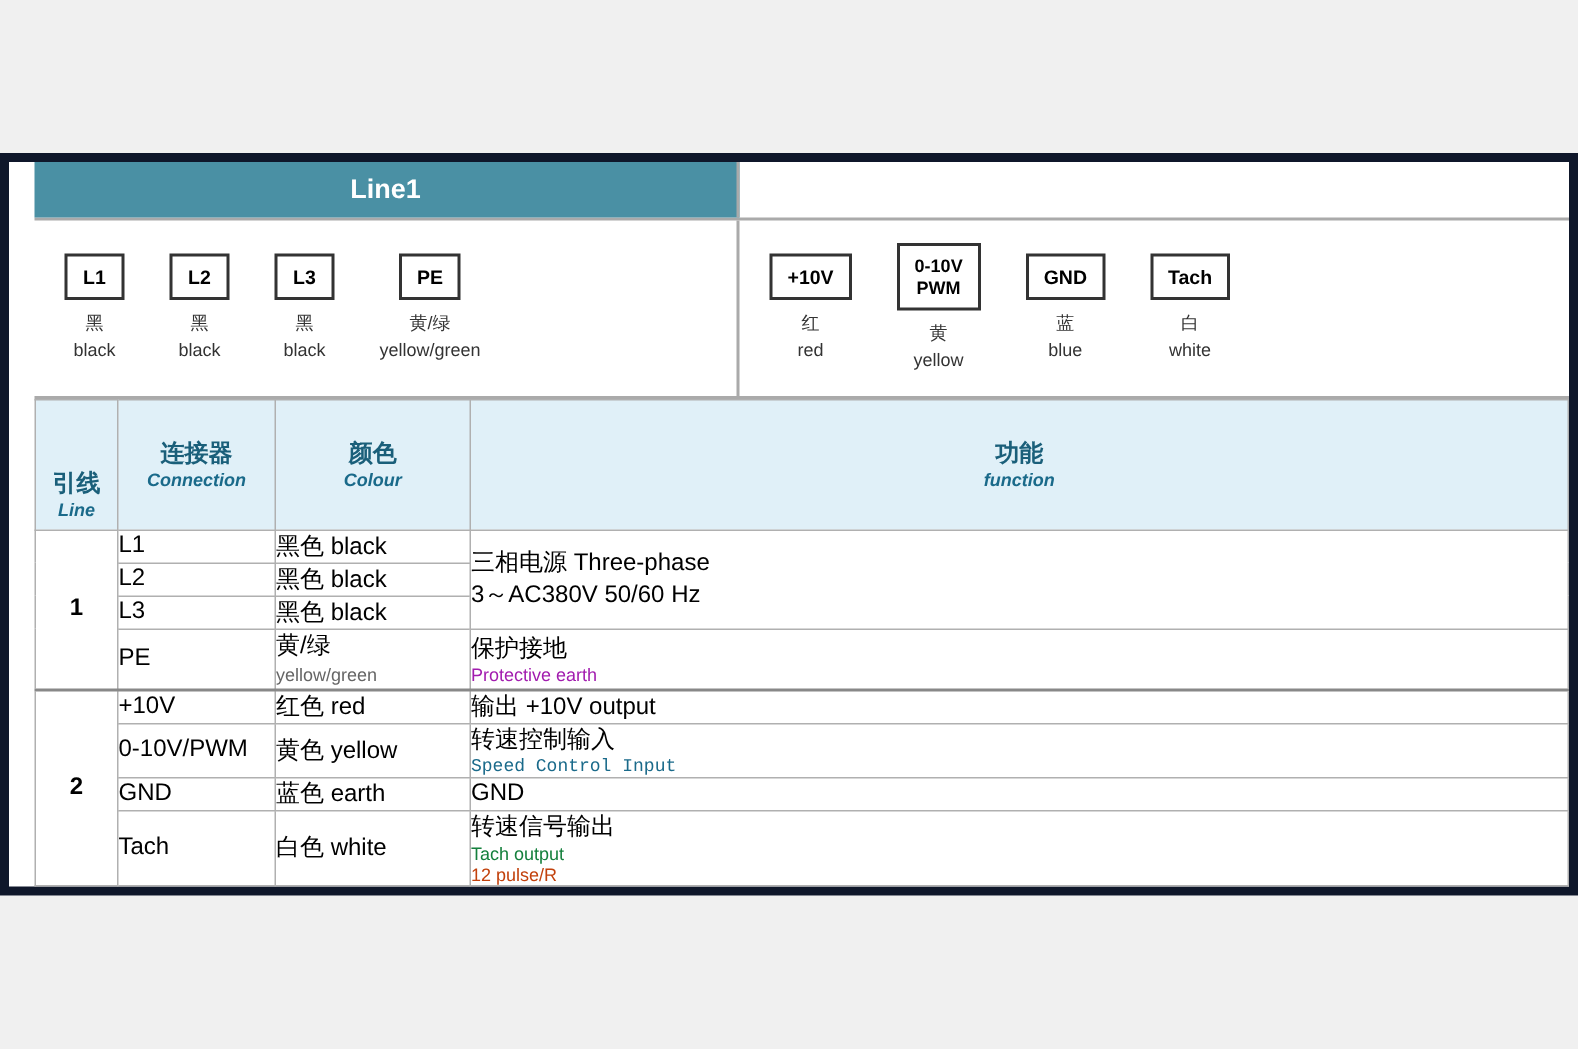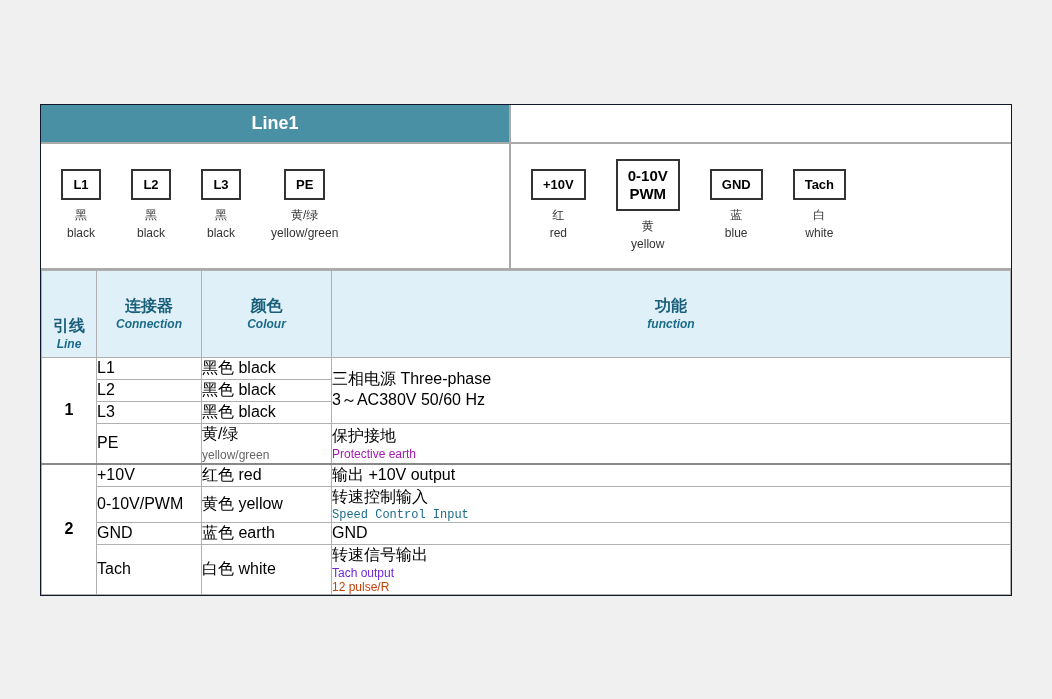--- a/index.html
+++ b/index.html
@@ -5,23 +5,24 @@
     * { box-sizing: border-box; margin: 0; padding: 0; }
     body {
       font-family: Arial, sans-serif;
       background: #f0f0f0;
       display: flex;
       justify-content: center;
       align-items: center;
       min-height: 100vh;
     }
     .main-container {
-      width: 972px;
+      width: 1052px;
       background: white;
-      border: 1px solid #0f172a;
+      border: 6px solid #0f172a;
+      padding-left: 17px;
     }
     
     .header-row {
       display: flex;
       border-bottom: 2px solid #aaa;
     }
     .header-line1, .header-line2 {
       background: #4a90a4;
       color: white;
       font-size: 18px;
@@ -115,21 +116,21 @@
         <div class="connector-label">黄/绿<br>yellow/green</div>
       </div>
     </div>
 
     <div class="diagram-line2">
       <div class="connector-item">
         <div class="connector-box">+10V</div>
         <div class="connector-label">红<br>red</div>
       </div>
       <div class="connector-item">
-        <div class="connector-box" style="font-size:15px;">0-10V<br>PWM</div>
+        <div class="connector-box" style="font-size:12px;">0-10V<br>PWM</div>
         <div class="connector-label">黄<br>yellow</div>
       </div>
       <div class="connector-item">
         <div class="connector-box">GND</div>
         <div class="connector-label">蓝<br>blue</div>
       </div>
       <div class="connector-item">
         <div class="connector-box">Tach</div>
         <div class="connector-label">白<br>white</div>
       </div>
@@ -209,19 +210,19 @@
       <tr>
         <td>GND</td>
         <td>蓝色 earth</td>
         <td>GND</td>
       </tr>
       <tr>
         <td>Tach</td>
         <td>白色 white</td>
         <td>
           <div>转速信号输出</div>
-          <div style="font-size:12px;color:#6d28d9;">Tach output</div>
+          <div style="font-size:12px;color:#15803d;">Tach output</div>
           <div style="font-size:12px;color:#c2410c;">12 pulse/R</div>
         </td>
       </tr>
     </tbody>
   </table>
 </div>
 
 </body></html>

